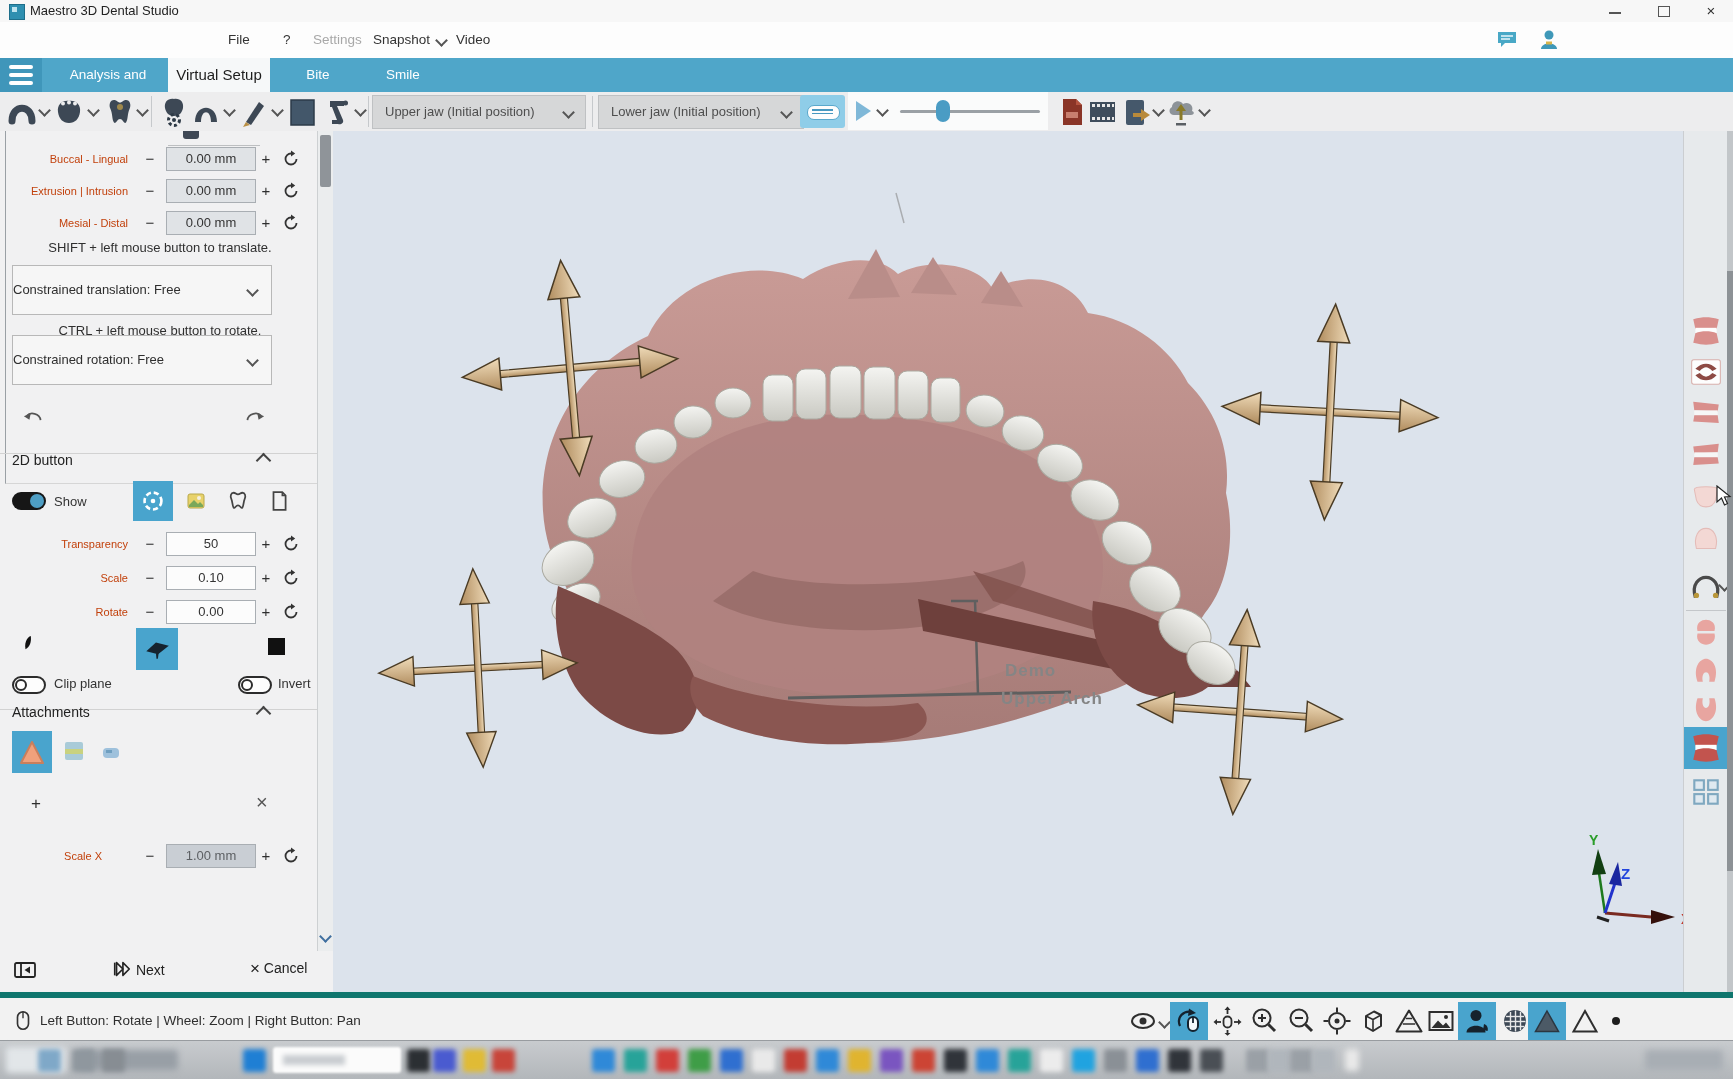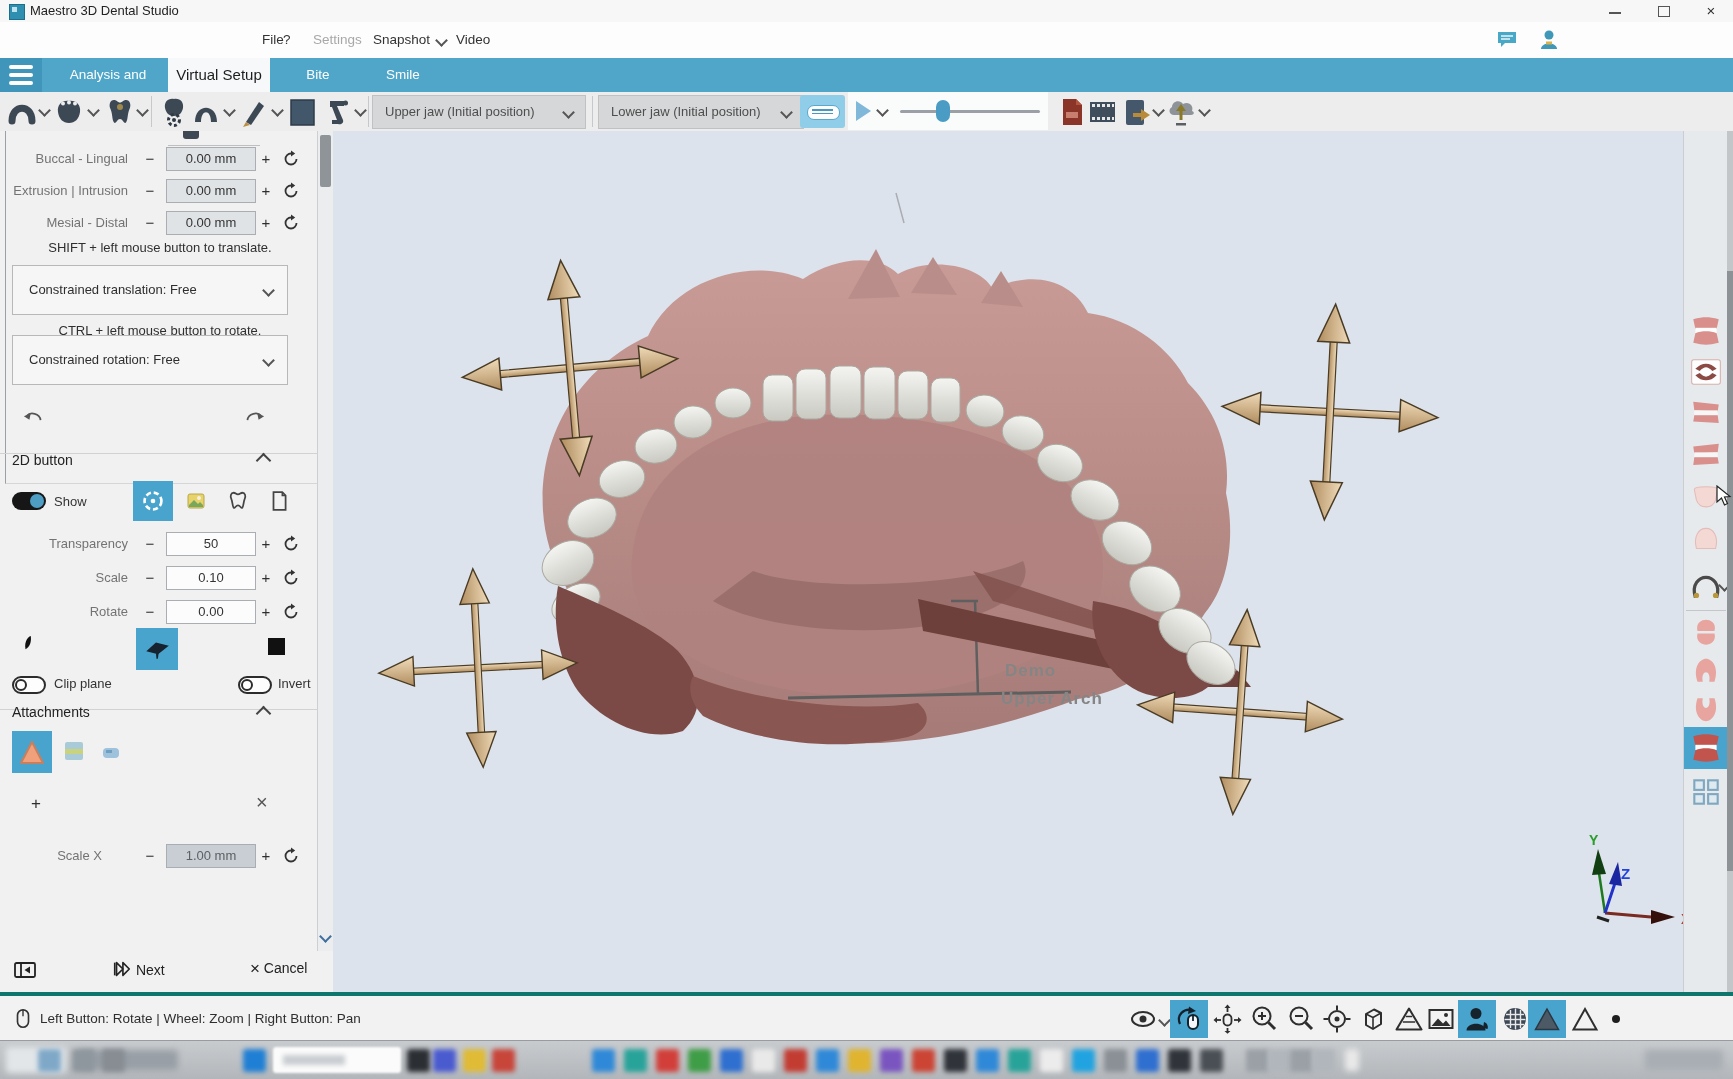--- a/index.html
+++ b/index.html
@@ -36,29 +36,29 @@
   .pillbtn .pill i{position:absolute;left:4px;top:3px;width:21px;height:1.8px;background:#4898c0;}
   .pillbtn .pill i+i{top:6.5px;}
   .playzone{position:absolute;left:848px;top:0;width:200px;height:38px;background:#fafbfb;}
   .playtri{position:absolute;left:8px;top:9px;width:0;height:0;border-left:15px solid #7fb8d8;border-top:10px solid transparent;border-bottom:10px solid transparent;}
   .slider-track{position:absolute;left:52px;top:18px;width:140px;height:3px;background:#9aa0a5;border-radius:2px;}
   .slider-knob{position:absolute;left:88px;top:8px;width:14px;height:22px;background:#4a9cc4;border-radius:7px;}
   
   .leftpanel{position:absolute;top:131px;left:0;width:333px;height:861px;background:#f1f1f2;border-right:1px solid #c9ccce;}
   .lp-group1{position:absolute;left:5px;top:0;width:326px;height:352px;border-left:1px solid #9aa0a5;border-bottom:1px solid #d6d6d6;}
   .prow{position:absolute;left:0;width:315px;height:26px;}
-  .plab{position:absolute;left:0;top:0;width:128px;text-align:right;font-size:13px;color:#737373;line-height:26px;}
+  .plab{position:absolute;left:0;top:0;width:128px;text-align:right;font-size:11px;color:#c2410c;line-height:26px;}
   .step{position:absolute;top:0;width:20px;height:26px;background:none;border:none;font-size:15px;color:#2e2e2e;line-height:26px;text-align:center;padding:0;font-family:"Liberation Sans",sans-serif;cursor:pointer;}
   .nfield{position:absolute;left:166px;top:1px;width:88px;height:22px;border:1px solid #a9aeb3;background:#e0e3e6;font-size:13px;color:#333;text-align:center;line-height:22px;}
   .nfield.wf{background:#fcfcfc;}
   .nfield.gf{background:#c9ced4;color:#5d6064;}
   .rst{position:absolute;left:281px;top:3px;width:20px;height:20px;cursor:pointer;}
   .rst svg{width:20px;height:20px;}
   .hint{position:absolute;left:0;width:320px;text-align:center;font-size:13px;color:#2f2f2f;}
-  .lpdd{position:absolute;left:12px;width:258px;height:48px;background:#f6f6f6;border:1px solid #b8b8b8;font-size:13px;color:#2e2e2e;line-height:48px;padding-left:16px;cursor:pointer;}
+  .lpdd{position:absolute;left:12px;width:258px;height:48px;background:#f6f6f6;border:1px solid #b8b8b8;font-size:13px;color:#2e2e2e;line-height:48px;padding-left:0;cursor:pointer;}
   .lpdd .chev{position:absolute;right:14px;top:20px;}
   .histbtn{position:absolute;width:24px;height:24px;cursor:pointer;}
   .histbtn svg{width:24px;height:24px;}
   .sect-div{position:absolute;left:0;width:333px;height:1px;background:#d2d2d2;}
   .sect-h{position:absolute;left:12px;font-size:14px;color:#222;}
   .chup{position:absolute;left:258px;width:9px;height:9px;border-right:2px solid #444;border-bottom:2px solid #444;transform:rotate(-135deg);}
   .toggle{position:absolute;width:34px;height:18px;border-radius:10px;cursor:pointer;}
   .toggle.on{background:#161616;}
   .toggle.on i{position:absolute;right:2px;top:2px;width:14px;height:14px;border-radius:50%;background:#4e9ec4;}
   .toggle.off{background:#fdfdfd;border:2px solid #2c2c2c;width:30px;height:14px;}
@@ -75,21 +75,21 @@
   .viewport{position:absolute;top:131px;left:333px;width:1400px;height:861px;background:#dce3ec;}
   .fragment-top{position:absolute;left:183px;top:0;width:16px;height:8px;background:#3f4855;border-radius:0 0 3px 3px;}
   
   .rightbar{position:absolute;top:131px;left:1683px;width:44px;height:861px;background:#e7eaec;border-left:1px solid #cbced1;}
   .vico{position:absolute;left:5px;width:34px;height:30px;cursor:pointer;}
   .vico svg{width:34px;height:30px;}
   .vsel{position:absolute;left:0;width:44px;height:42px;background:#49a4cd;}
   .rscroll{position:absolute;top:131px;left:1727px;width:6px;height:861px;background:#c2c6c9;}
   .rthumb{position:absolute;left:0;top:140px;width:6px;height:600px;background:#8d9296;}
   
-  .statusbar{position:absolute;top:992px;left:0;width:1733px;height:48px;background:#f2f2f2;border-top:4px solid #0f766e;}
+  .statusbar{position:absolute;top:992px;left:0;width:1733px;height:48px;background:#f2f2f2;border-top:6px solid #0f766e;}
   .sttext{position:absolute;left:40px;top:0;line-height:46px;font-size:13.5px;color:#2e2e2e;}
   .stmouse{position:absolute;left:13px;top:12px;width:20px;height:22px;}
   .bico{position:absolute;top:8px;width:32px;height:32px;cursor:pointer;}
   .bico svg{width:30px;height:30px;}
   .bsel{position:absolute;top:4px;width:38px;height:38px;background:#49a4cd;}
   .bdot{position:absolute;top:19px;width:8px;height:8px;border-radius:50%;background:#1e1e1e;}
   
   .taskbar{position:absolute;top:1040px;left:0;width:1733px;height:39px;background:linear-gradient(#c8cbce,#b2b6ba);border-top:1px solid #989ca0;}
   .tbi{position:absolute;top:8px;width:23px;height:23px;border-radius:3px;filter:blur(2.5px);}
   .tbblob{position:absolute;border-radius:3px;filter:blur(3px);}
@@ -378,21 +378,21 @@
     <span class="wc" style="left:1600px">
         <i class="wc-minline"></i>
       </span>
     <span class="wc" style="left:1648px">
         <i class="wc-maxbox"></i>
       </span>
     <span class="wc wc-x" style="left:1696px">×</span>
   </div>
 
   <div class="menubar">
-    <span class="mitem" style="left:262px">File</span>
+    <span class="mitem" style="left:228px">File</span>
     <span class="mitem" style="left:283px">?</span>
     <span class="mitem dis" style="left:313px">Settings</span>
     <span class="mitem" style="left:373px">Snapshot</span>
     <span class="chev chevpos" style="left:437px"></span>
     <span class="mitem" style="left:456px">Video</span>
     <span class="micon" style="left:1496px"><svg viewBox="0 0 24 24" width="24" height="24">
           <use href="#ic-chat"></use>
         </svg></span>
     <span class="micon" style="left:1538px"><svg viewBox="0 0 24 24" width="24" height="24">
           <use href="#ic-user"></use>

